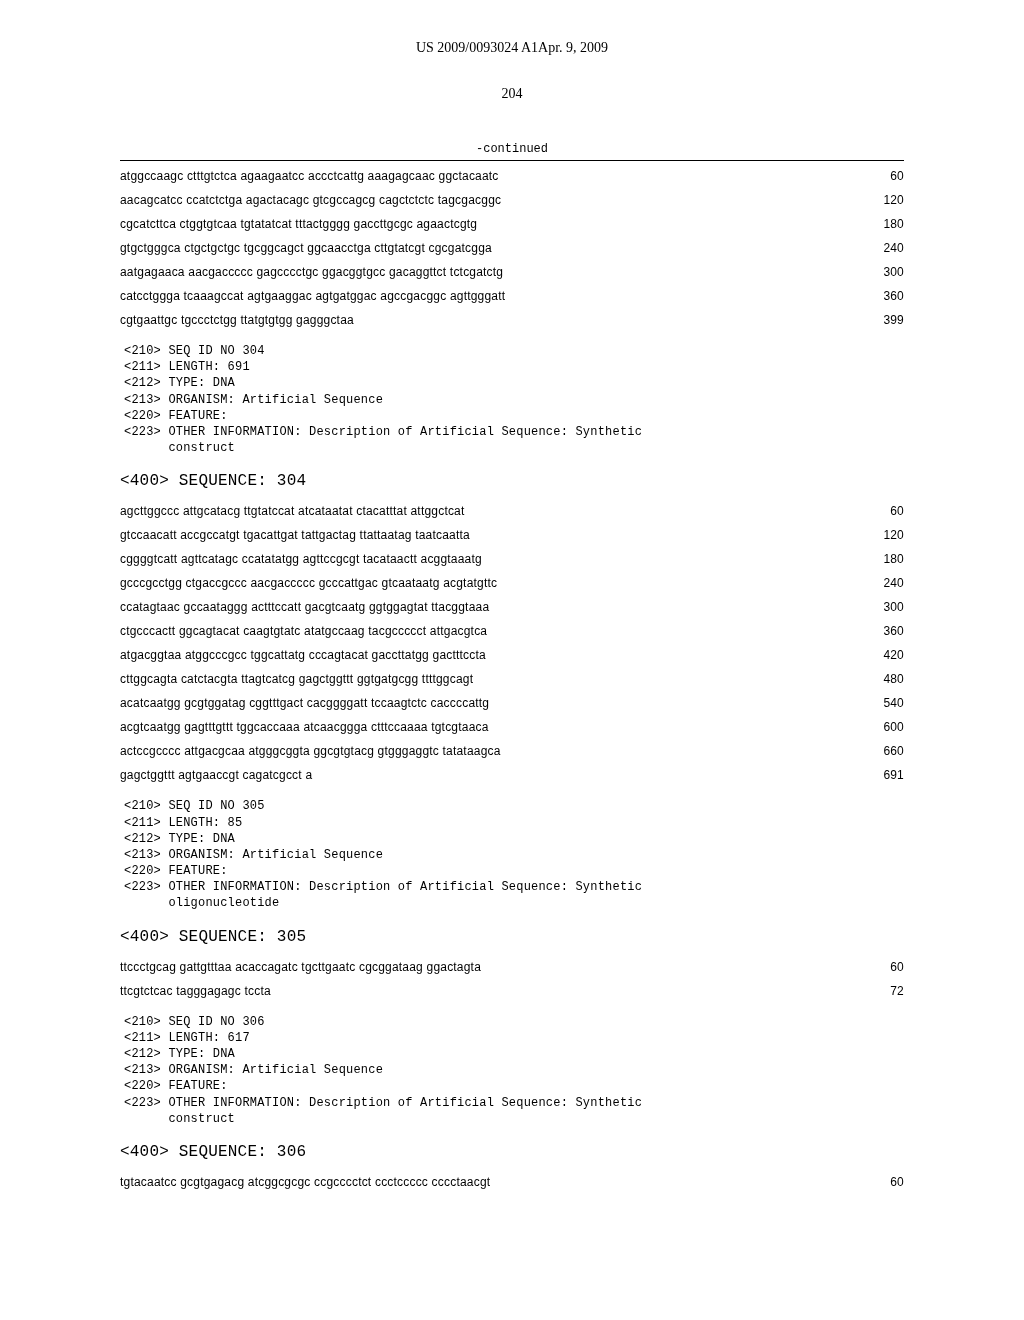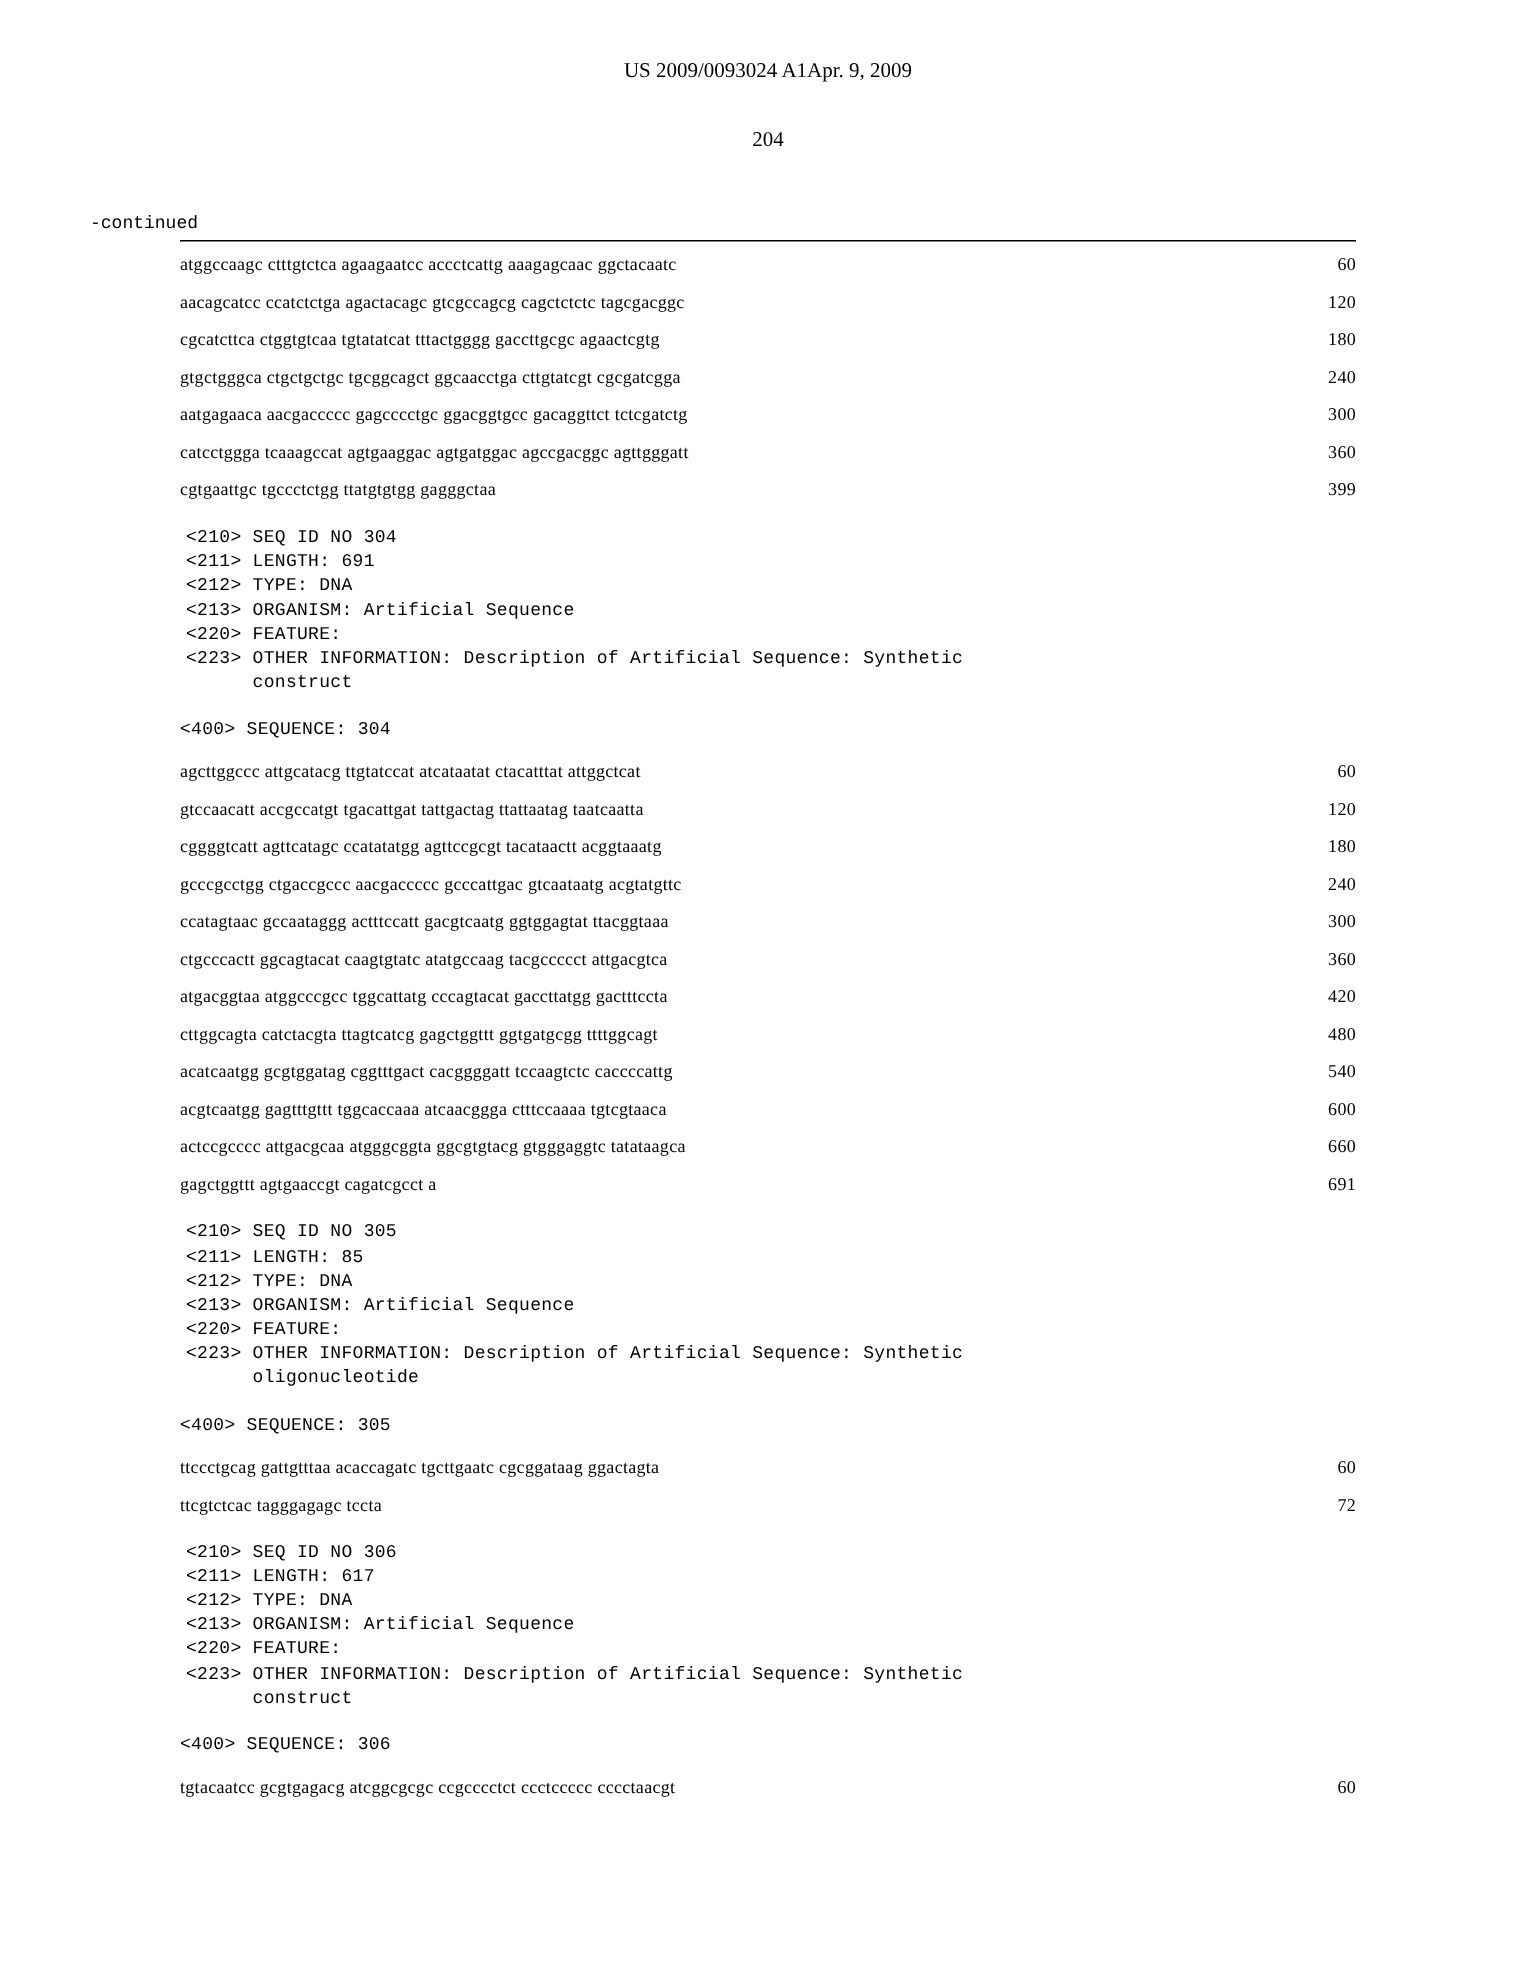--- a/index.html
+++ b/index.html
@@ -17,31 +17,32 @@
     justify-content: center;
     font-size: 14px;
     margin-bottom: 30px;
   }
   .page-number {
     text-align: center;
     font-size: 14px;
     margin-bottom: 40px;
   }
   .continued {
+    text-align: center;
     font-family: "Courier New", Courier, monospace;
     font-size: 12px;
     margin-bottom: 4px;
   }
   .content-block {
     border-top: 1px solid black;
     padding-top: 8px;
     margin: 0 60px;
   }
   .seq-line {
-    font-family: Liberation Serif, serif;
+    font-family: Liberation Sans, sans-serif;
     font-size: 12px;
     white-space: pre;
     display: flex;
     justify-content: space-between;
     margin-bottom: 10px;
     letter-spacing: 0.2px;
   }
   .seq-line .seq-text {
     flex: 1;
   }
@@ -53,21 +54,21 @@
   .meta-block {
     font-family: "Courier New", Courier, monospace;
     font-size: 12px;
     white-space: pre;
     margin: 16px 4px;
     line-height: 1.35;
     letter-spacing: 0.2px;
   }
   .query-line {
     font-family: "Courier New", Courier, monospace;
-    font-size: 12px;
+    font-size: 16px;
     white-space: pre;
     margin: 14px 0;
     letter-spacing: 0.2px;
   }
 </style>
 </head>
 <body>
 
 <div class="header">
   <span>US 2009/0093024 A1</span>

